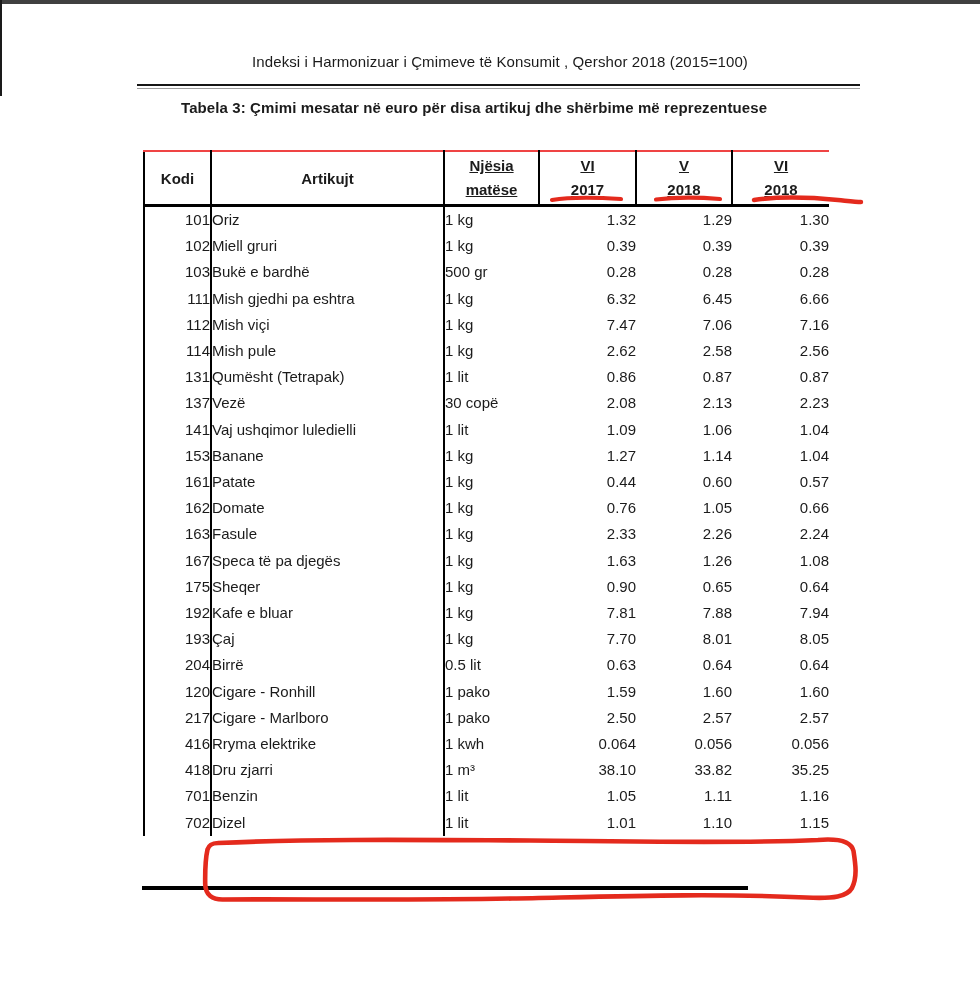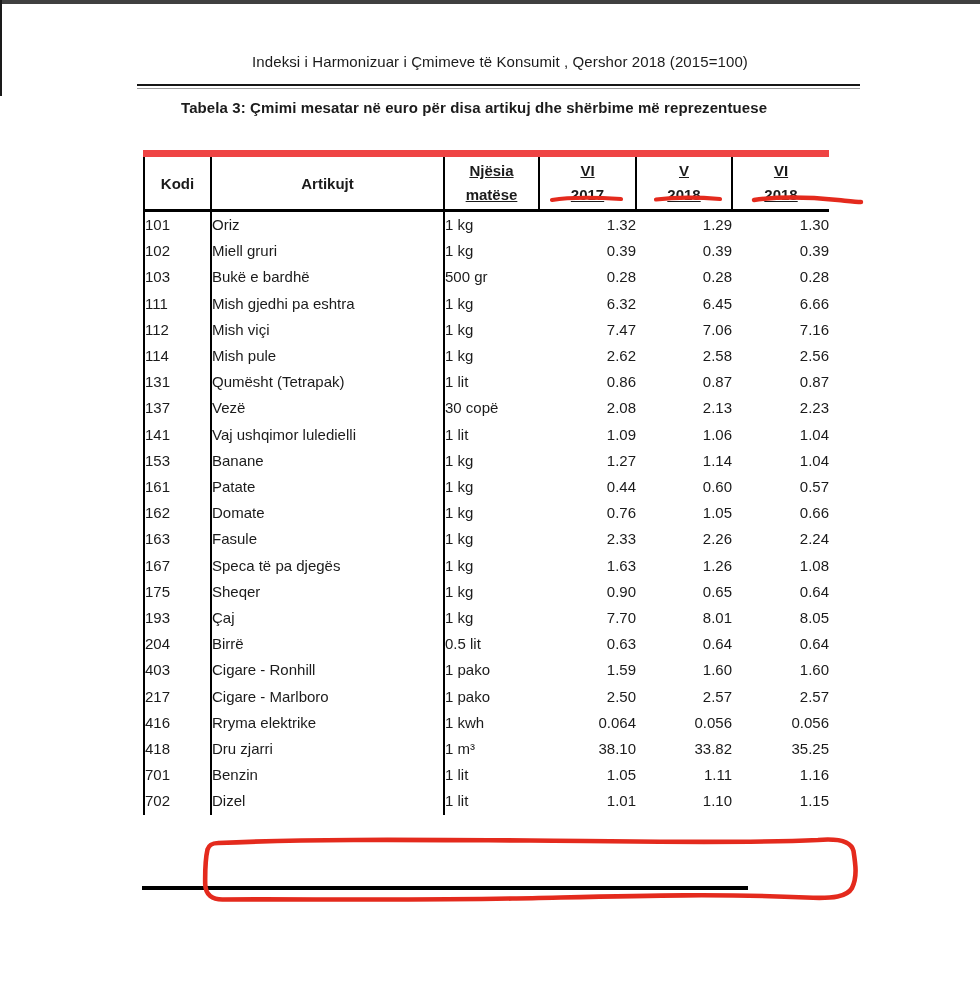--- a/index.html
+++ b/index.html
@@ -16,32 +16,32 @@
   }
   .header-rule{position:absolute;left:137px;top:84px;width:723px;height:2px;background:#161616;}
   .header-rule-shadow{position:absolute;left:137px;top:88px;width:723px;height:1px;background:#9d9d9d;}
   .doc-title{
     position:absolute;left:140px;top:99px;width:800px;
     font-size:15px;font-weight:bold;letter-spacing:0.1px;margin-left:41px;
   }
   table.price{
     position:absolute;left:143px;top:150px;width:685px;
     border-collapse:collapse;table-layout:fixed;
-    border-top:7px solid #ef4444;border-left:2px solid #000;
+    border-top:2px solid #ef4444;border-left:2px solid #000;
   }
   table.price thead th{
     border-right:2px solid #000;border-bottom:3.5px solid #000;
     font-size:15px;font-weight:bold;height:52px;padding:0;text-align:center;vertical-align:middle;
   }
   table.price thead th:last-child{border-right:none;}
   th .line{display:block;line-height:24px;text-decoration:underline;}
   table.price tbody td{
     font-size:15px;height:26.2px;padding:0;vertical-align:middle;line-height:26.2px;white-space:nowrap;
   }
-  tbody td.code{text-align:left;border-right:2px solid #000;}
+  tbody td.code{text-align:right;border-right:2px solid #000;}
   tbody td.name{padding-left:7px;border-right:2px solid #000;}
   tbody td.unit{padding-right:7px;}
   tbody td.num{text-align:right;padding-right:6px;}
   .table-bottom-border{position:absolute;left:142px;top:886px;width:606px;height:3.5px;background:#000;}
   svg.annotations{position:absolute;left:0;top:0;width:980px;height:1008px;pointer-events:none;}
   svg.annotations path{fill:none;stroke-linecap:round;stroke-linejoin:round;}
 </style>
 </head>
 <body>
 
@@ -200,37 +200,45 @@
       </tr>
       <tr>
         <td class="code">175</td>
         <td class="name">Sheqer</td>
         <td class="unit">1 kg</td>
         <td class="num">0.90</td>
         <td class="num">0.65</td>
         <td class="num">0.64</td>
       </tr>
       <tr>
+        <td class="code">192</td>
+        <td class="name">Kafe e bluar</td>
+        <td class="unit">1 kg</td>
+        <td class="num">7.81</td>
+        <td class="num">7.88</td>
+        <td class="num">7.94</td>
+      </tr>
+      <tr>
         <td class="code">193</td>
         <td class="name">Çaj</td>
         <td class="unit">1 kg</td>
         <td class="num">7.70</td>
         <td class="num">8.01</td>
         <td class="num">8.05</td>
       </tr>
       <tr>
         <td class="code">204</td>
         <td class="name">Birrë</td>
         <td class="unit">0.5 lit</td>
         <td class="num">0.63</td>
         <td class="num">0.64</td>
         <td class="num">0.64</td>
       </tr>
       <tr>
-        <td class="code">403</td>
+        <td class="code">120</td>
         <td class="name">Cigare - Ronhill</td>
         <td class="unit">1 pako</td>
         <td class="num">1.59</td>
         <td class="num">1.60</td>
         <td class="num">1.60</td>
       </tr>
       <tr>
         <td class="code">217</td>
         <td class="name">Cigare - Marlboro</td>
         <td class="unit">1 pako</td>

